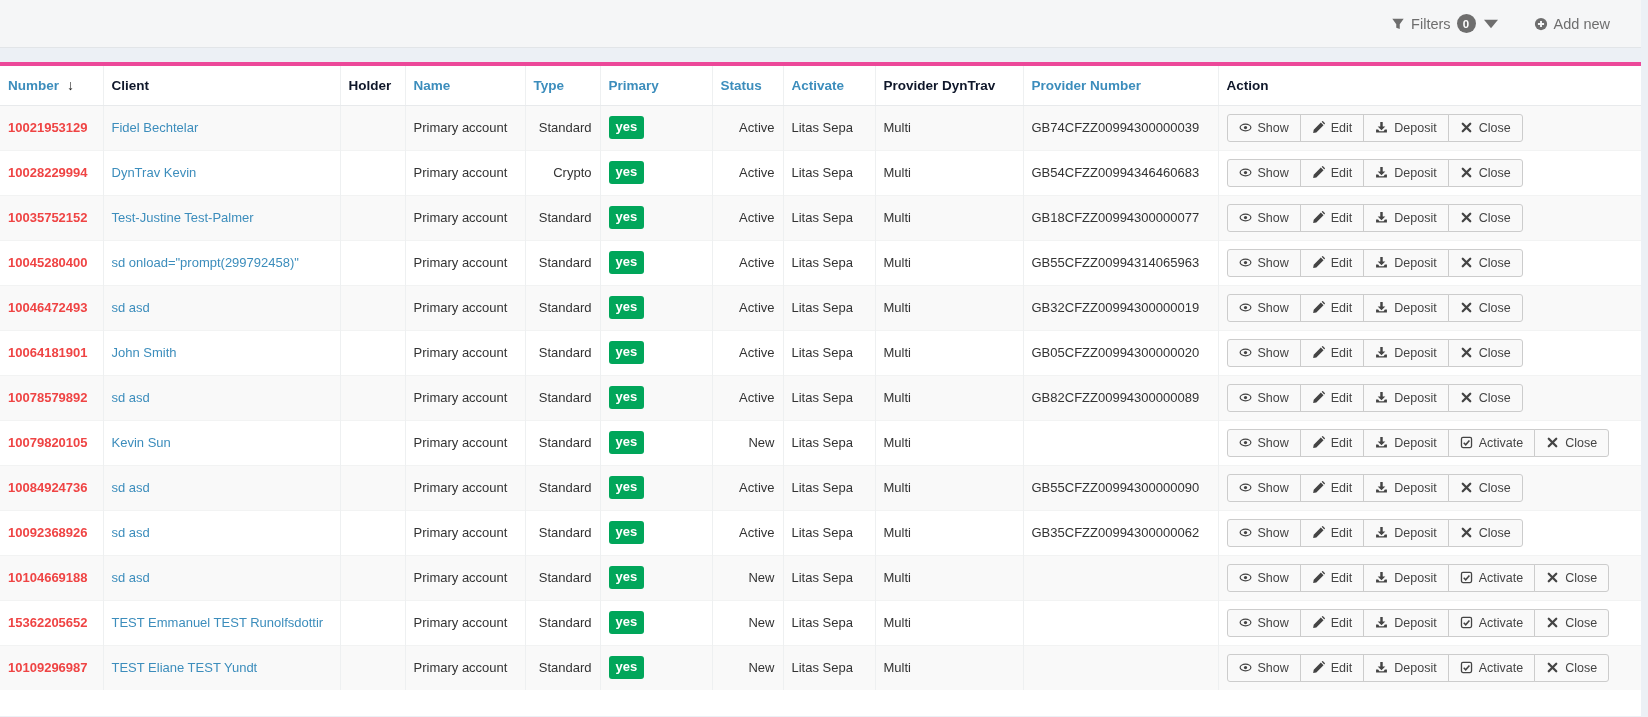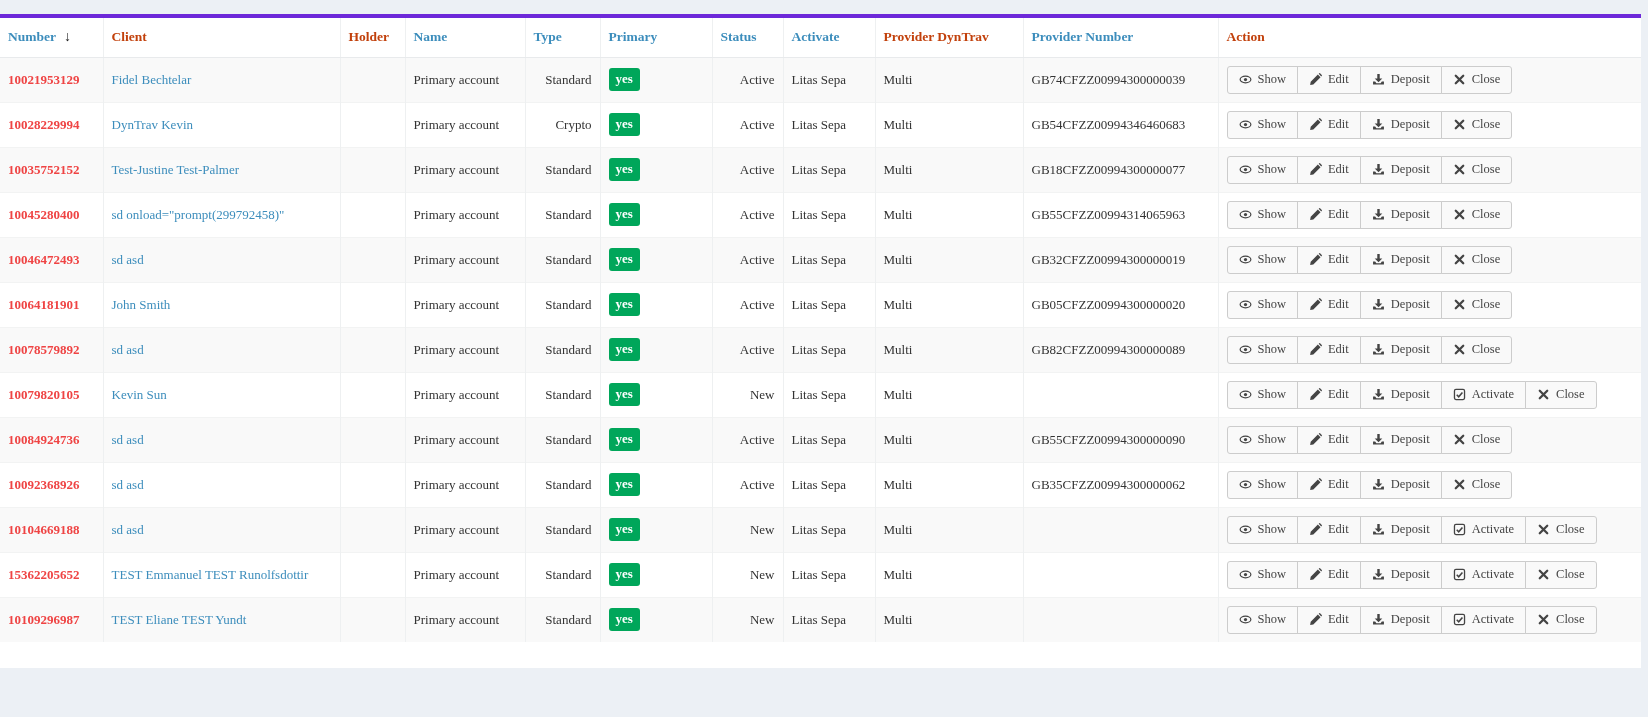--- a/index.html
+++ b/index.html
@@ -28,28 +28,27 @@
     display: inline-flex; align-items: center; justify-content: center;
   }
   .caret { display: inline-flex; margin-left: 2px; }
   .caret svg { width: 9px; height: 6px; }
 
   .table-box {
     margin-top: 14px;
     width: 1641px;
     min-height: 654px;
     background: #fff;
-    border-top: 4px solid #6d28d9;
-    font-family: Liberation Serif, serif;
+    border-top: 4px solid #ec4899;
   }
   table { border-collapse: collapse; table-layout: fixed; width: 1641px; }
   thead th {
     font-size: 13.5px; font-weight: bold; text-align: left;
     padding: 10px 8px; height: 39px;
-    background: #fff; color: #c2410c;
+    background: #fff; color: #0f172a;
     border-bottom: 1px solid #e8eaec;
     white-space: nowrap; overflow: hidden;
   }
   thead th.th-link { color: #3c8dbc; cursor: pointer; }
   th + th, td + td { border-left: 1px solid #eef0f1; }
   tbody td {
     font-size: 13px; padding: 8px; height: 45px;
     vertical-align: middle; border-top: 1px solid #f2f3f3;
     white-space: nowrap; overflow: hidden;
   }
@@ -73,20 +72,45 @@
   .btn:first-child { border-radius: 3px 0 0 3px; margin-left: 0; }
   .btn:last-child { border-radius: 0 3px 3px 0; }
   .btn .icon { display: inline-flex; }
   .btn .icon svg { width: 13px; height: 13px; }
 </style>
 </head>
 <body>
 
 <div>
 
+  <div class="box-header">
+    <a class="toolbar-link">
+      <span class="icon">
+          <svg viewBox="0 0 16 16" fill="currentColor">
+            <path d="M1.5 2h13L10 8.2V13.8l-4-1.6V8.2z"></path>
+          </svg>
+        </span>
+      <span>Filters</span>
+      <span class="badge-count">0</span>
+      <span class="caret icon">
+          <svg viewBox="0 0 10 6" fill="currentColor">
+            <path d="M0 0h10L5 6z"></path>
+          </svg>
+        </span>
+    </a>
+    <a class="toolbar-link">
+      <span class="icon">
+          <svg viewBox="0 0 16 16">
+            <circle cx="8" cy="8" r="7" fill="currentColor"></circle>
+            <path d="M8 4.5v7M4.5 8h7" stroke="#f5f6f7" stroke-width="2.2" fill="none"></path>
+          </svg>
+        </span>
+      <span>Add new</span>
+    </a>
+  </div>
 
   <div class="table-box">
     <table>
       <colgroup>
         <col style="width:103px">
           <col style="width:237px">
           <col style="width:65px">
         <col style="width:120px">
           <col style="width:75px">
           <col style="width:112px">

